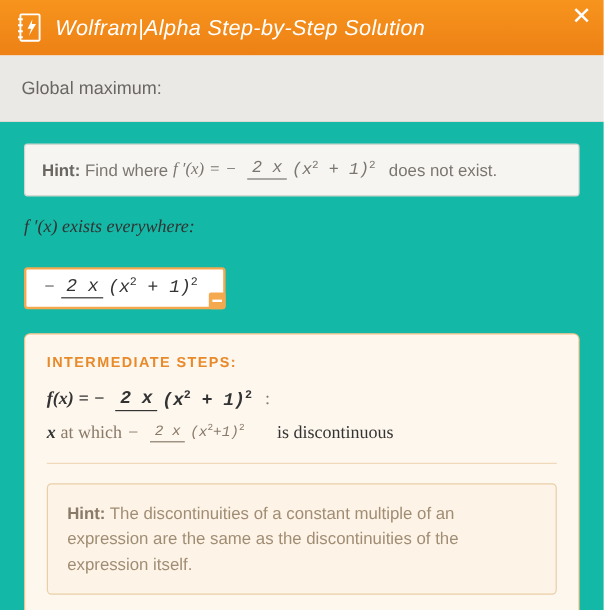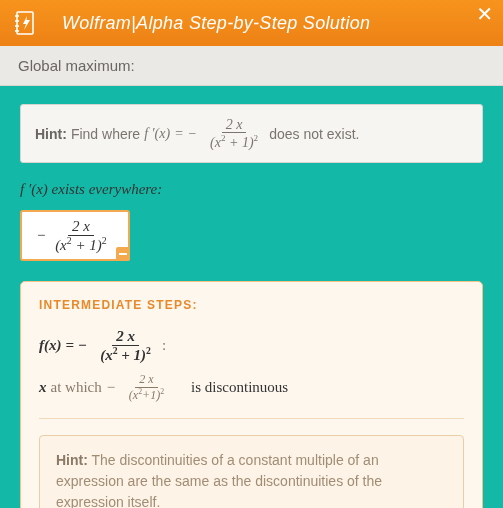--- a/index.html
+++ b/index.html
@@ -27,36 +27,36 @@
     display: flex;
     align-items: center;
     padding: 0 14px;
     position: relative;
   }
   .titlebar .icon svg { display: block; }
   .titlebar .title {
     font-style: italic;
     font-weight: 500;
     font-size: 18px;
-    margin-left: 26px;
+    margin-left: 10px;
     letter-spacing: 0.3px;
   }
   .close {
     position: absolute;
     right: 10px;
     top: 4px;
     color: #fff;
     font-size: 20px;
     line-height: 1;
     cursor: pointer;
   }
   .subbar {
     background: #ebe9e6;
     border-bottom: 1px solid #d8d5d0;
-    height: 40px;
+    height: 56px;
     display: flex;
     align-items: center;
     justify-content: space-between;
     padding: 0 12px 0 18px;
     color: #6a6763;
     font-size: 15px;
   }
   .hide-hints {
     background: #fff;
     border: 1px solid #e0ddd8;
@@ -88,21 +88,21 @@
   }
   .hint-label {
     font-weight: bold;
     color: #6a6763;
   }
   .statement {
     font-family: Georgia, 'Times New Roman', serif;
     font-style: italic;
     color: #333;
     font-size: 15px;
-    margin: 4px 4px 10px 4px;
+    margin: 4px 4px 22px 4px;
   }
   .result-box {
     display: inline-flex;
     align-items: center;
     border: 2px solid #f5a94f;
     border-radius: 3px;
     background: #fff;
     padding: 6px 14px;
     margin: 2px 4px 14px 4px;
     position: relative;
@@ -165,24 +165,23 @@
     padding: 14px 16px;
     color: #a08d74;
     font-size: 14px;
     line-height: 1.5;
   }
   .inner-hint .hint-label { color: #8a7a68; }
 
   
   .frac {
     display: inline-flex;
-    flex-direction: column;
     align-items: center;
     vertical-align: middle;
-    font-family: Liberation Serif, serif;
+    font-family: Liberation Mono, monospace;
     font-style: italic;
     line-height: 1.1;
     margin: 0 3px;
   }
   .frac .num, .frac .den {
     padding: 0 4px;
     white-space: nowrap;
   }
   .frac .num { border-bottom: 1px solid currentColor; }
   .neg { font-style: normal; margin-right: 2px; }

